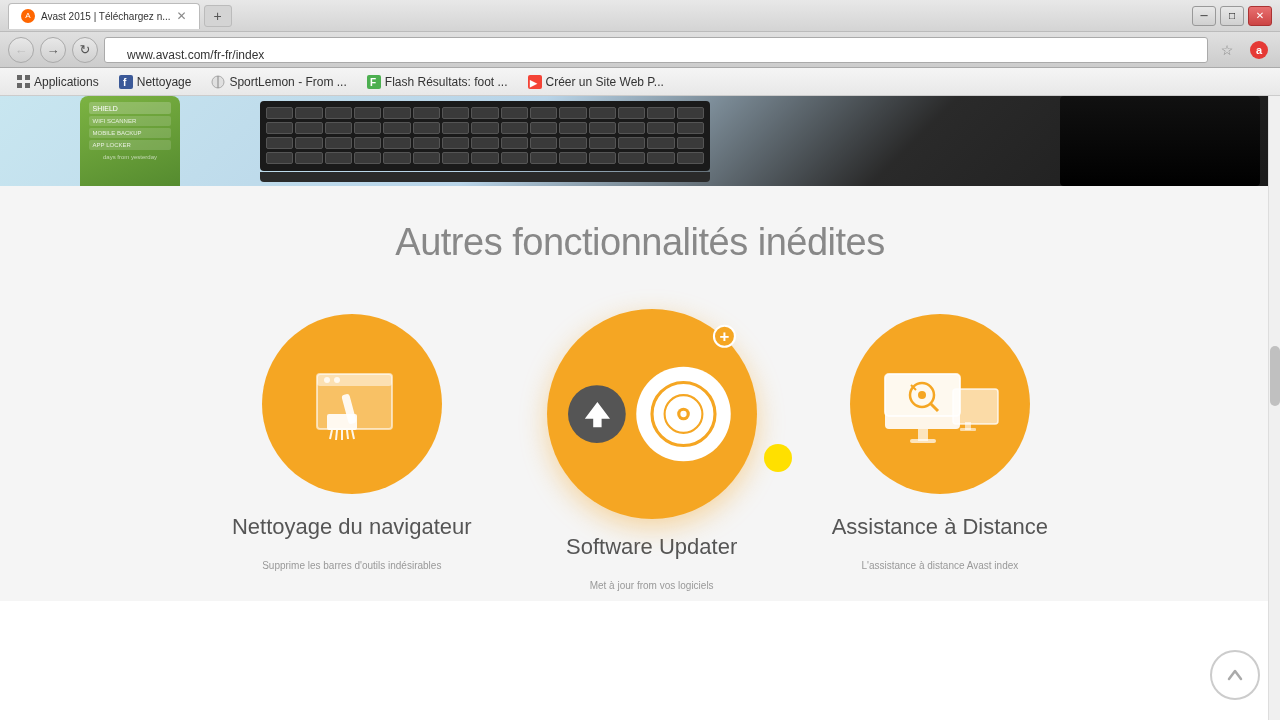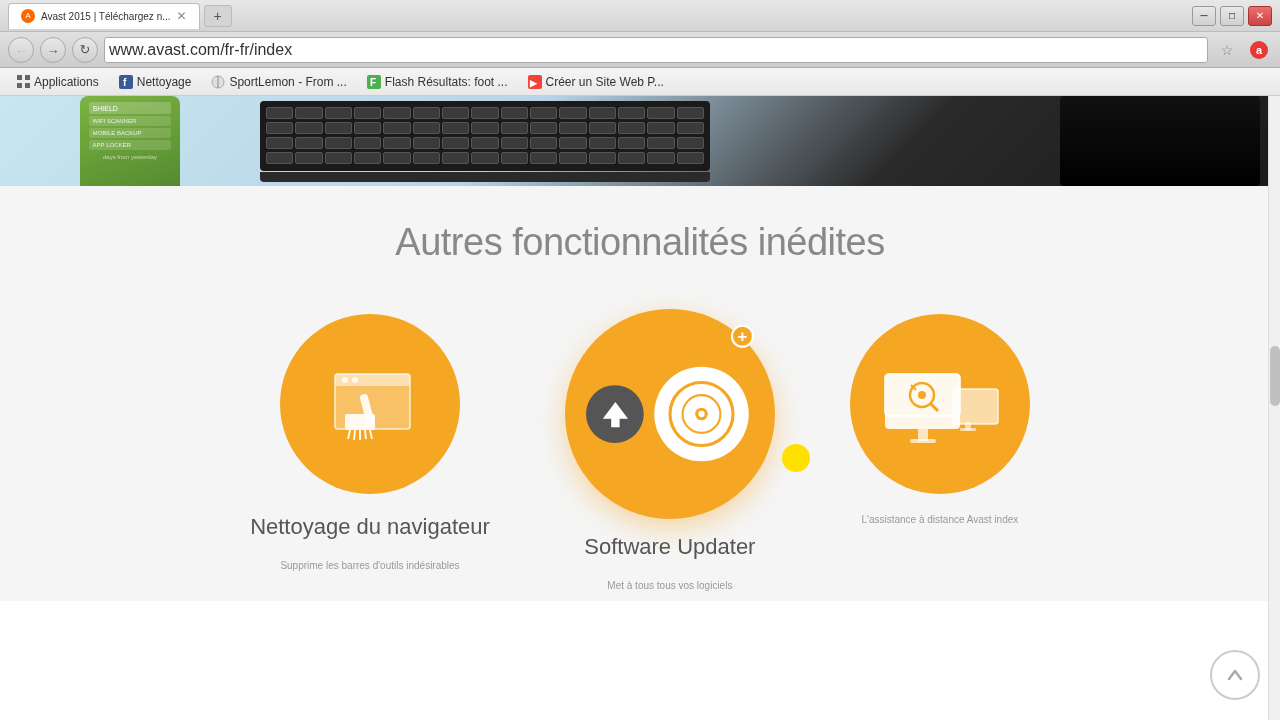--- a/index.html
+++ b/index.html
@@ -86,25 +86,25 @@
       font-size: 13px;
       color: #555;
     }
     .nav-btn.disabled { color: #bbb; }
     .address-bar {
       flex: 1;
       height: 26px;
       border: 1px solid #aaa;
       border-radius: 3px;
       background: white;
-      padding: 0 4px;
-      font-size: 16px;
+      padding: 0 22px;
+      font-size: 12px;
       color: #333;
       display: flex;
-      align-items: center;
+      align-items: flex-end;
     }
     .star-btn, .avast-btn {
       width: 26px; height: 26px;
       display: flex; align-items: center; justify-content: center;
       cursor: pointer;
       font-size: 14px;
       color: #888;
     }
 
     
@@ -472,21 +472,21 @@
               <svg width="32" height="32" viewBox="0 0 32 32">
                 <polygon points="16,4 28,20 20,20 20,28 12,28 12,20 4,20" fill="white"></polygon>
               </svg>
             </div>
 
             <div style="position:absolute;right:20px;top:15px;width:22px;height:22px;background:#f5a623;border-radius:50%;border:2px solid white;display:flex;align-items:center;justify-content:center;font-size:16px;color:white;font-weight:bold;">+</div>
           </div>
 
           <div class="cursor-dot" style="position:absolute;top:130px;right:-40px;"></div>
           <div class="feature-name">Software Updater</div>
-          <div class="feature-desc">Met à tous tous vos logiciels</div>
+          <div class="feature-desc">Met à jour from vos logiciels</div>
         </div>
 
         <div class="feature-item">
           <div class="feature-circle">
 
             <svg width="130" height="100" viewBox="0 0 130 100">
 
               <rect x="10" y="20" width="75" height="55" rx="4" fill="rgba(255,255,255,0.9)"></rect>
               <rect x="10" y="20" width="75" height="42" rx="4" fill="rgba(255,255,255,0.3)" stroke="rgba(255,255,255,0.8)" stroke-width="2"></rect>
 
@@ -496,20 +496,21 @@
               <circle cx="47" cy="41" r="12" fill="none" stroke="#f5a623" stroke-width="2.5"></circle>
               <line x1="55" y1="49" x2="63" y2="57" stroke="#f5a623" stroke-width="3"></line>
               <line x1="41" y1="36" x2="36" y2="31" stroke="#f5a623" stroke-width="2"></line>
               <circle cx="47" cy="41" r="4" fill="#f5a623"></circle>
 
               <rect x="78" y="35" width="45" height="35" rx="3" fill="rgba(255,255,255,0.6)" stroke="rgba(255,255,255,0.8)" stroke-width="1.5"></rect>
               <rect x="90" y="68" width="6" height="8" fill="rgba(255,255,255,0.6)"></rect>
               <rect x="85" y="74" width="16" height="3" rx="1" fill="rgba(255,255,255,0.6)"></rect>
             </svg>
           </div>
+          <div class="feature-name">Assistance à Distance</div>
           <div class="feature-desc">L'assistance à distance Avast index</div>
         </div>
 
       </div>
 
     </div>
 
     <div class="back-to-top">
       <svg width="20" height="20" viewBox="0 0 20 20">
         <polyline points="4,14 10,6 16,14" fill="none" stroke="#aaa" stroke-width="2.5" stroke-linecap="round" stroke-linejoin="round"></polyline>

